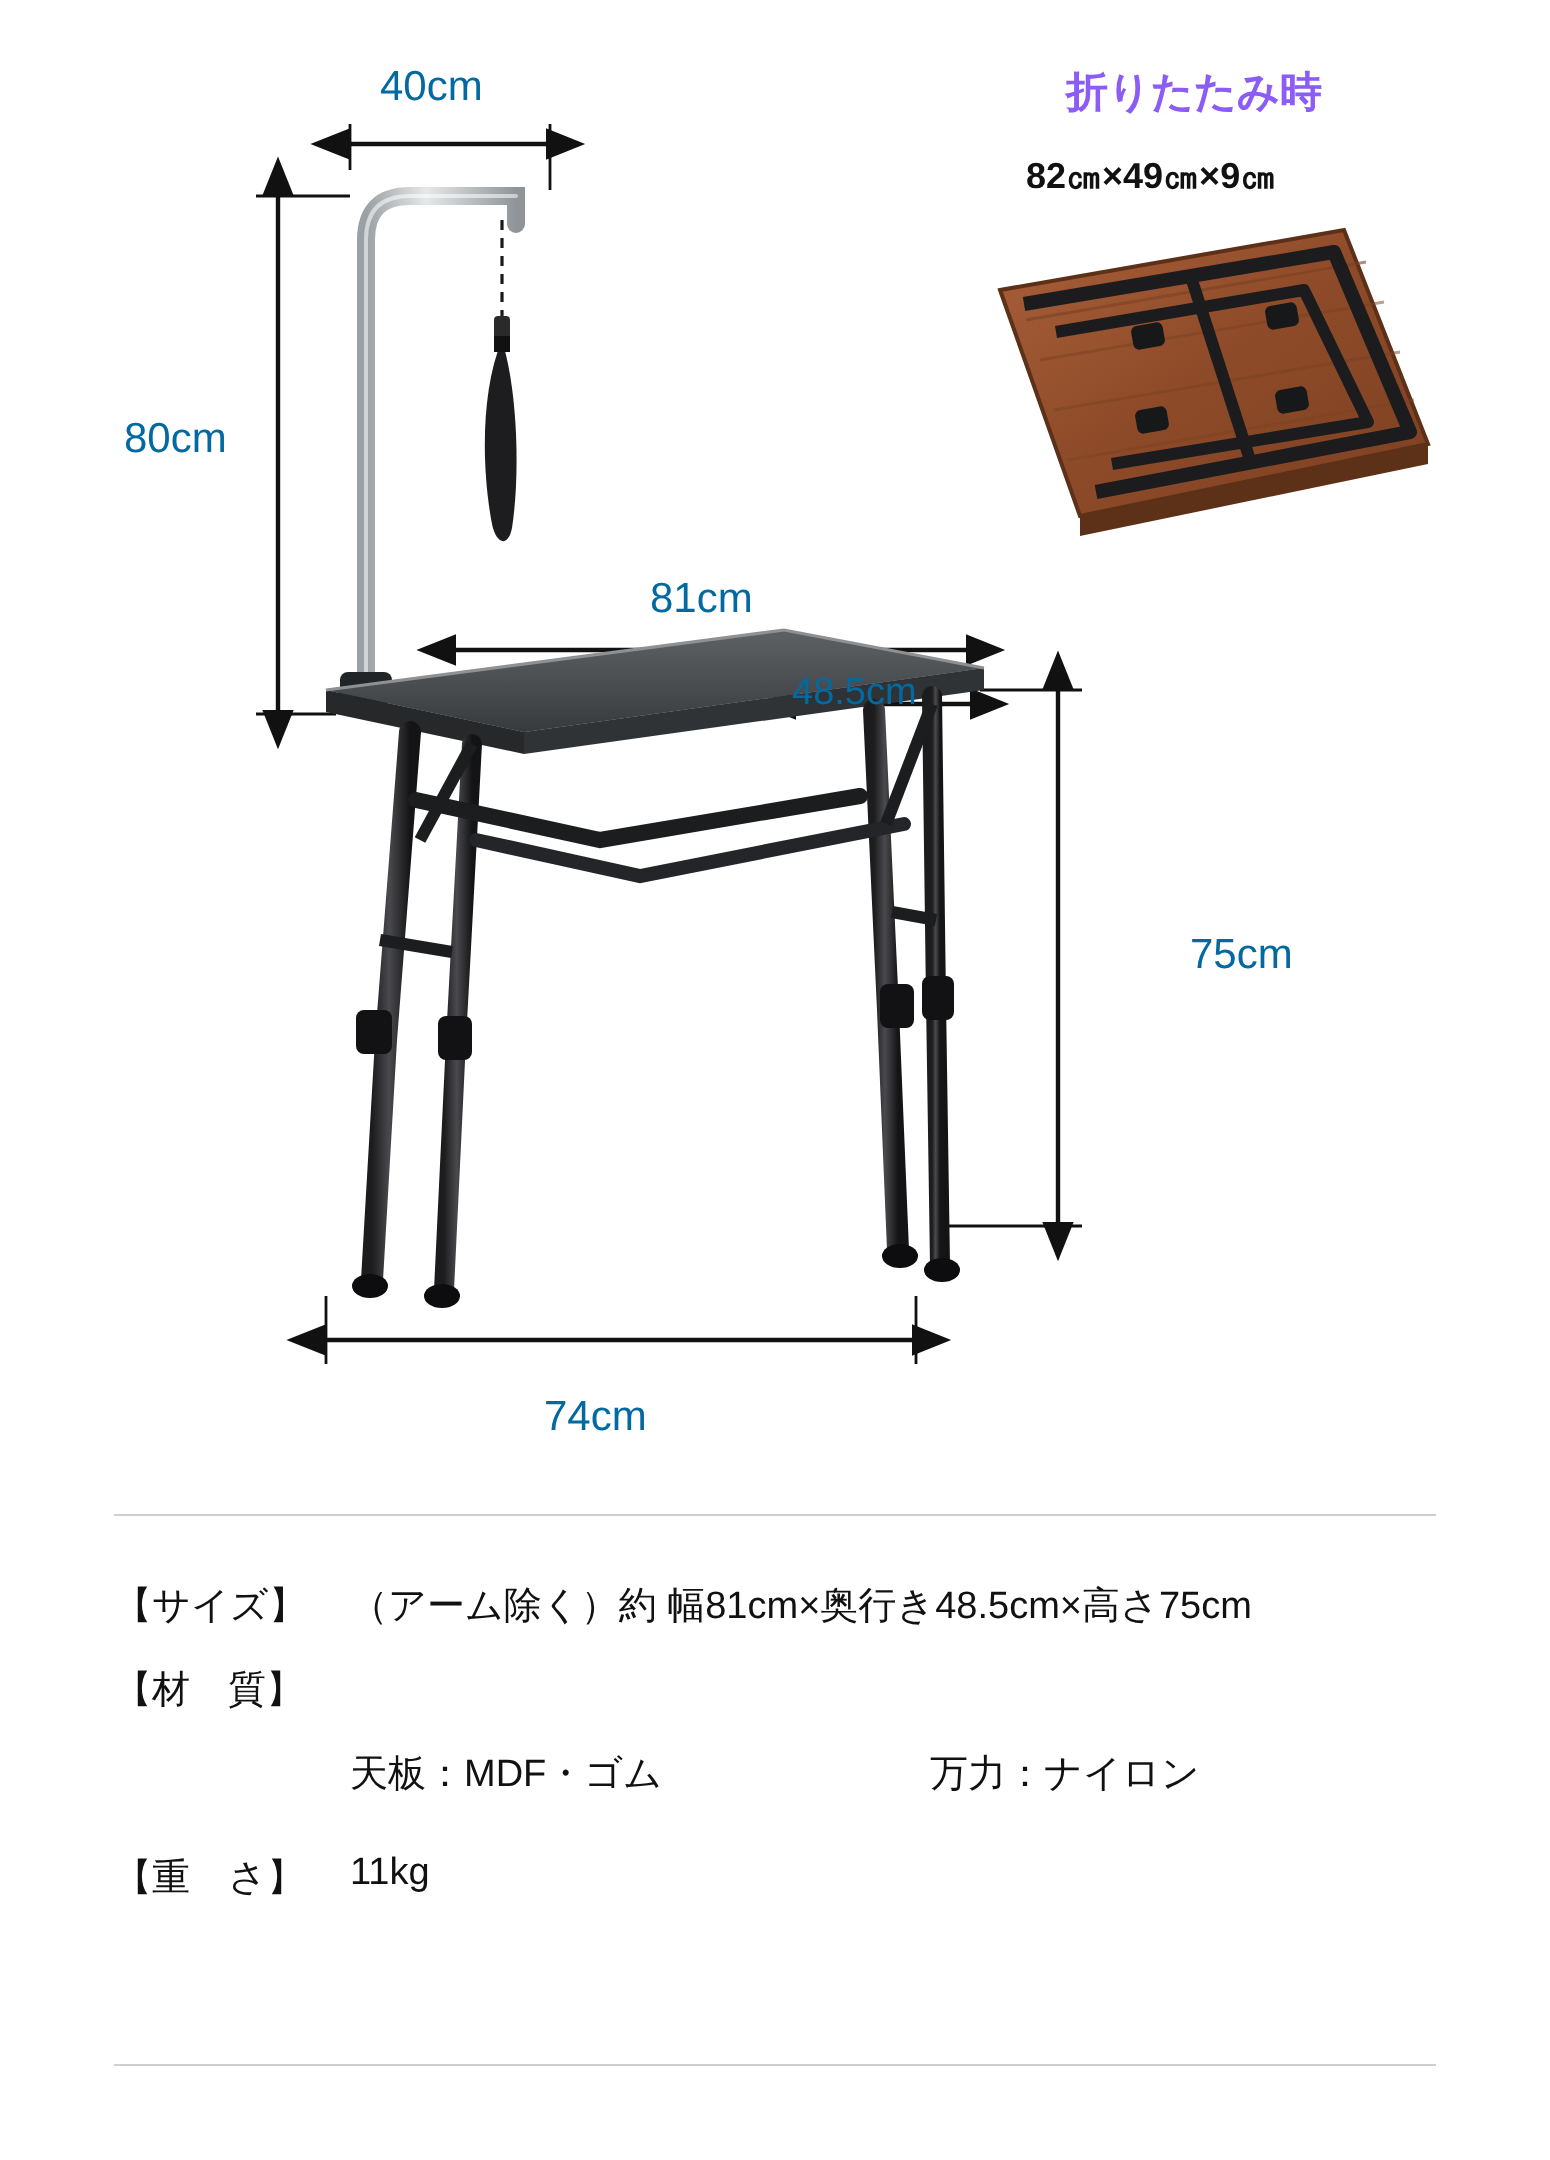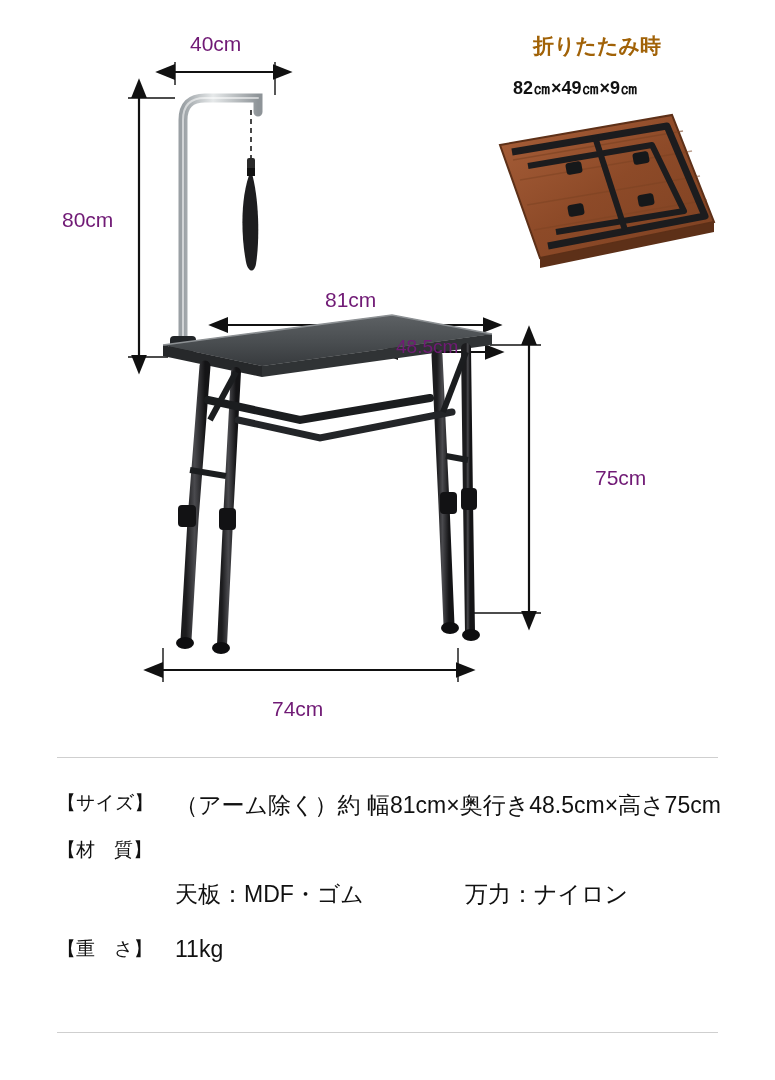--- a/index.html
+++ b/index.html
@@ -32,32 +32,32 @@
     height: 760px;
   }
   .diagram svg {
     display: block;
   }
 
   .dim-label {
     position: absolute;
     font-family: "Liberation Sans", "DejaVu Sans", sans-serif;
     font-size: 21px;
-    color: #701a75;
+    color: #0369a1;
     white-space: nowrap;
   }
   .dim-label.small {
     font-size: 19px;
   }
 
   .fold-title {
     position: absolute;
     font-size: 21px;
     font-weight: bold;
-    color: #a16207;
+    color: #8b5cf6;
     white-space: nowrap;
   }
   .fold-sub {
     position: absolute;
     font-size: 18px;
     color: #111111;
     white-space: nowrap;
   }
 
   
@@ -84,21 +84,21 @@
   }
   .spec-key {
     width: 118px;
     flex: 0 0 118px;
     font-size: 19px;
     color: #111111;
     letter-spacing: 0px;
     white-space: nowrap;
   }
   .spec-val {
-    font-size: 23px;
+    font-size: 19px;
     color: #111111;
     white-space: nowrap;
   }
   .spec-val .col2 {
     display: inline-block;
     min-width: 290px;
   }
   .spec-sub {
     display: flex;
     margin-top: 14px;

